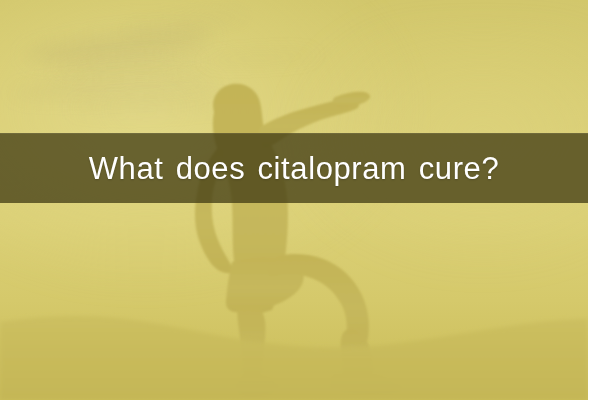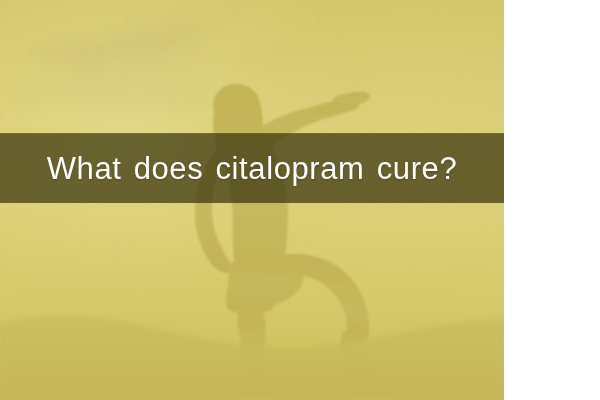--- a/index.html
+++ b/index.html
@@ -4,21 +4,21 @@
 <title>Image Caption</title>
 <style>
   html, body {
     margin: 0;
     padding: 0;
     background: #ffffff;
   }
 
   #stage {
     position: relative;
-    width: 504px;
+    width: 588px;
     height: 400px;
     overflow: hidden;
     font-family: "Liberation Sans", "DejaVu Sans", sans-serif;
     background: #7f1d1d;
   }
 
   
   .photo-base {
     position: absolute;
     inset: 0;

